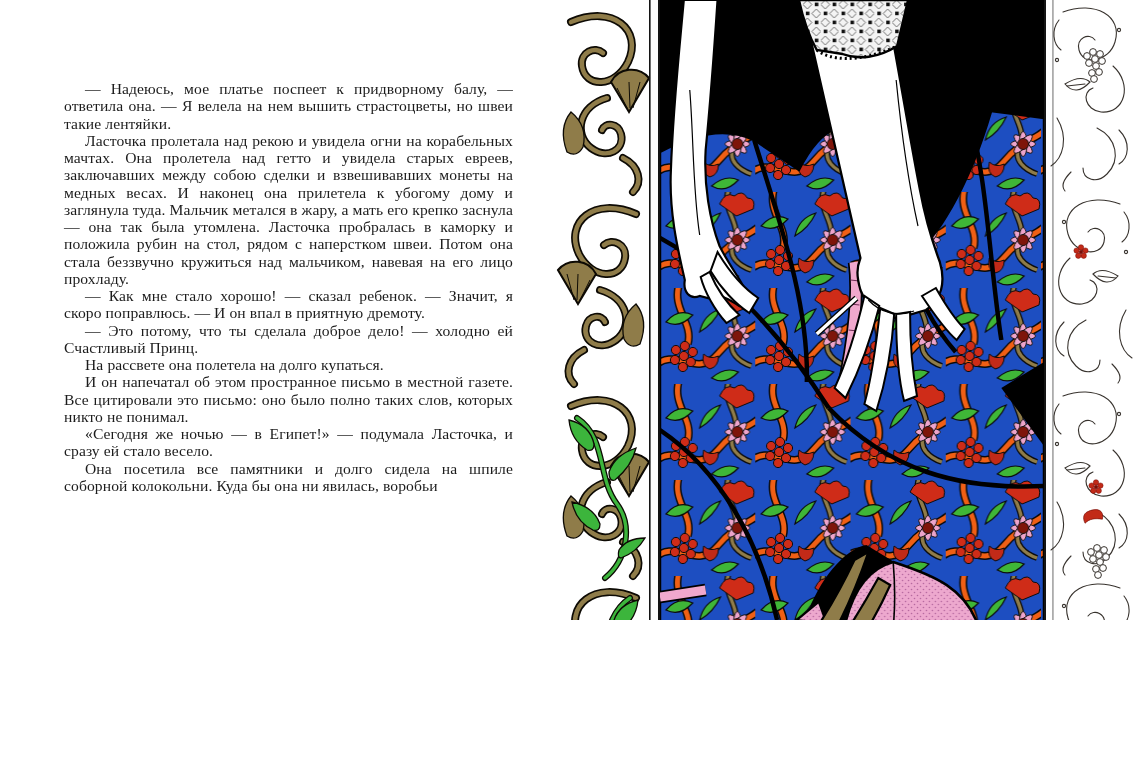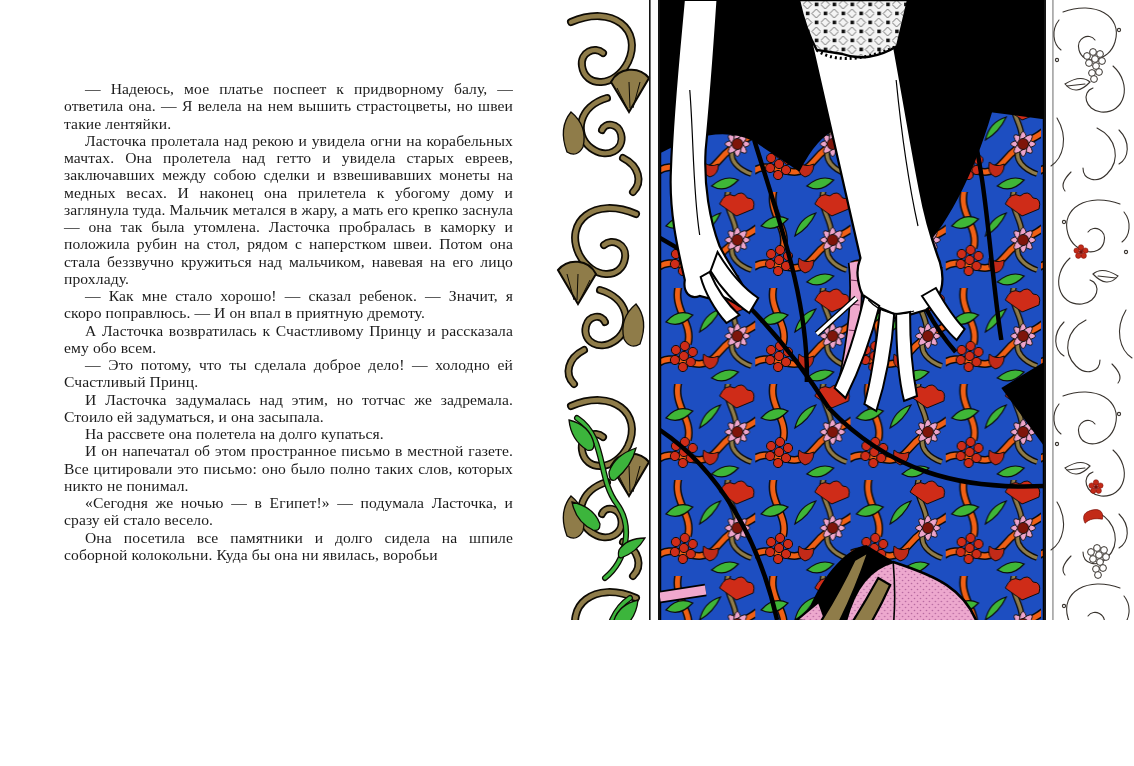--- a/index.html
+++ b/index.html
@@ -30,23 +30,21 @@
 </head>
 <body>
 
 <div class="spread">
 
   <div class="text-page">
     <div class="text-block">
       <p>— Надеюсь, мое платье поспеет к придворному балу, — ответила она. — Я велела на нем вышить страстоцветы, но швеи такие лентяйки.</p>
       <p>Ласточка пролетала над рекою и увидела огни на корабельных мачтах. Она пролетела над гетто и увидела старых евреев, заключавших между собою сделки и взвешивавших монеты на медных весах. И наконец она прилетела к убогому дому и заглянула туда. Мальчик метался в жару, а мать его крепко заснула — она так была утомлена. Ласточка пробралась в каморку и положила рубин на стол, рядом с наперстком швеи. Потом она стала беззвучно кружиться над мальчиком, навевая на его лицо прохладу.</p>
       <p>— Как мне стало хорошо! — сказал ребенок. — Значит, я скоро поправлюсь. — И он впал в приятную дремоту.</p>
-      <p>А Ласточка возвратилась к Счастливому Принцу и рассказала ему обо всем.</p>
       <p>— Это потому, что ты сделала доброе дело! — холодно ей Счастливый Принц.</p>
-      <p>И Ласточка задумалась над этим, но тотчас же задремала. Стоило ей задуматься, и она засыпала.</p>
       <p>На рассвете она полетела на долго купаться.</p>
       <p>И он напечатал об этом пространное письмо в местной газете. Все цитировали это письмо: оно было полно таких слов, которых никто не понимал.</p>
       <p>«Сегодня же ночью — в Египет!» — подумала Ласточка, и сразу ей стало весело.</p>
       <p>Она посетила все памятники и долго сидела на шпиле соборной колокольни. Куда бы она ни явилась, воробьи</p>
     </div>
     <div class="page-num">10</div>
   </div>
 
   <div class="orn-left">
     <svg viewBox="0 0 100 766" preserveAspectRatio="none">

